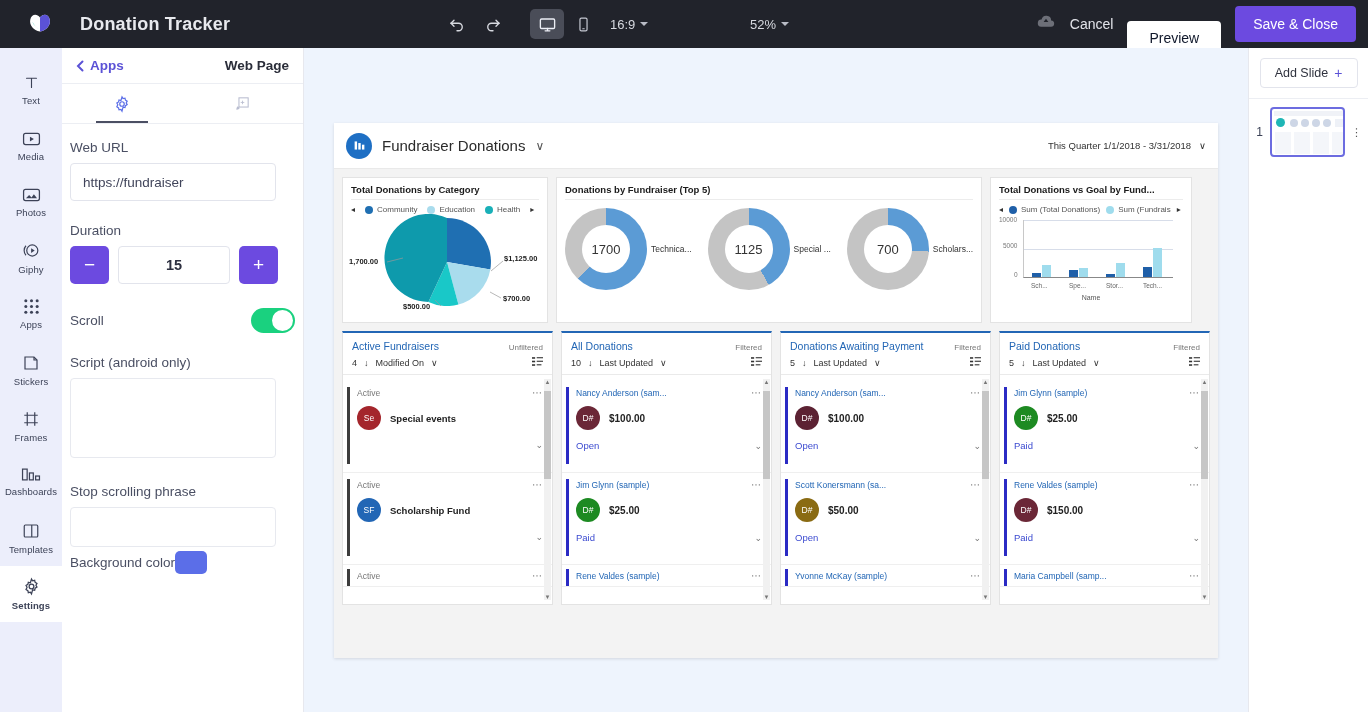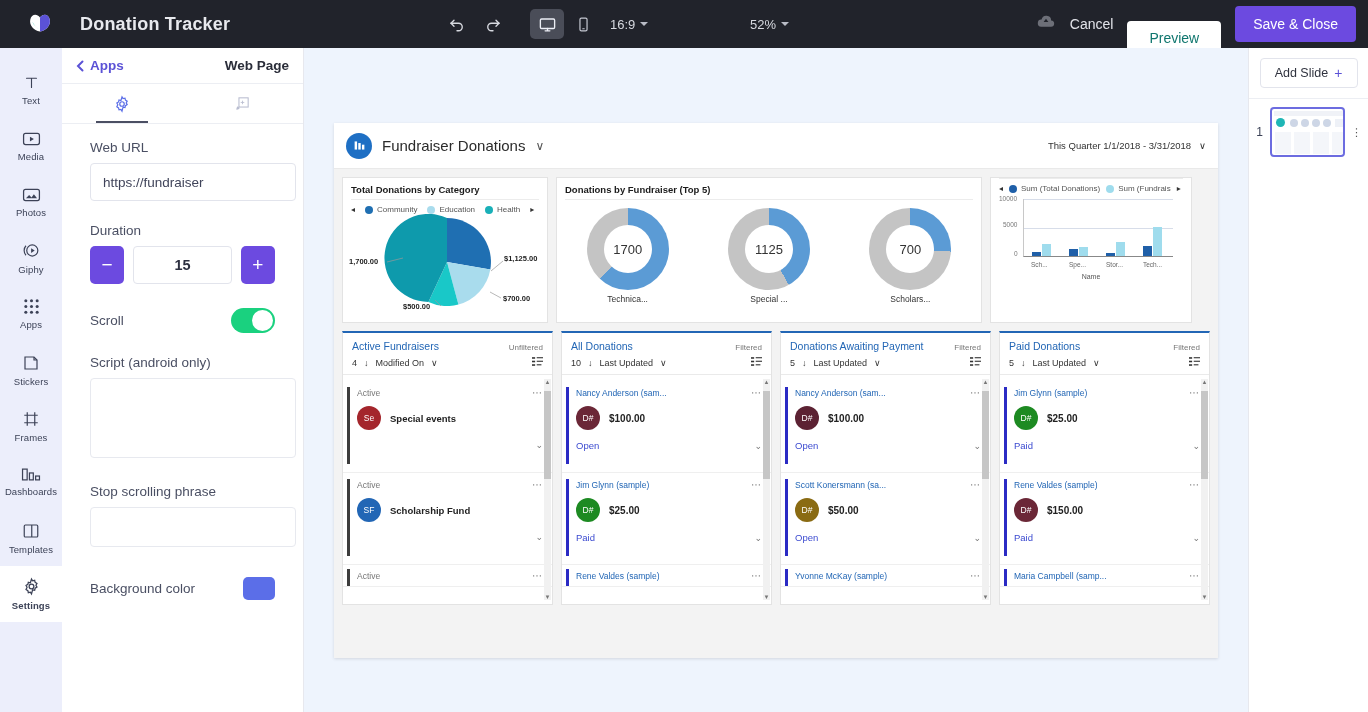--- a/index.html
+++ b/index.html
@@ -21,53 +21,53 @@
   .tb-icon { width:34px; height:34px; display:flex; align-items:center; justify-content:center; border-radius:5px; cursor:pointer;}
   .tb-icon svg { display:block; }
   .tb-seg { width:34px;height:30px;display:flex;align-items:center;justify-content:center;border-radius:5px;}
   .tb-seg.active { background:#4a4d58; }
   .tb-text { color:#d7d9e0; font-size:13px; display:flex; align-items:center; gap:5px; margin-left:8px; cursor:pointer;}
   .caret { width:0;height:0;border-left:4px solid transparent;border-right:4px solid transparent;border-top:4px solid #b9bcc6;}
   .tb-zoom { position:absolute; left:750px; top:0; height:48px; display:flex; align-items:center;}
   .tb-right { position:absolute; right:12px; top:0; height:48px; display:flex; align-items:center; gap:14px;}
   .cloud-ic { opacity:.45; }
   .btn-cancel{ color:#e3e4ea; font-size:14px; background:none;border:none;cursor:pointer;font-family:inherit;}
-  .btn-preview{ background:#fff; color:#0f766e; font-size:14px; border:none; border-radius:4px; padding:9px 22px; cursor:pointer;font-family:inherit;margin-top:28px;}
+  .btn-preview{ background:#fff; color:#0f172a; font-size:14px; border:none; border-radius:4px; padding:9px 22px; cursor:pointer;font-family:inherit;margin-top:28px;}
   .btn-save{ background:#6c4ae0; color:#fff; font-size:14px; border:none; border-radius:4px; padding:10px 18px; cursor:pointer;font-family:inherit;}
 
   
   .rail { position:absolute; left:0; top:48px; width:62px; height:664px; background:#eceefb; }
   .rail-inner { padding-top:14px; }
   .rail-item { height:56px; display:flex; flex-direction:column; align-items:center; justify-content:center; gap:4px; cursor:pointer;}
   .rail-item svg { display:block; }
   .rail-label { font-size:9.5px; color:#3c4257; letter-spacing:.1px;}
   .rail-item.active { background:#ffffff;font-weight:bold; }
 
   
   .panel { position:absolute; left:62px; top:48px; width:242px; height:664px; background:#fff; border-right:1px solid #e7e8ee;}
   .panel-head { height:36px; display:flex; align-items:center; justify-content:space-between; padding:0 14px; border-bottom:1px solid #eceef3;}
   .back-link { display:flex; align-items:center; gap:6px; color:#5b52d6; font-size:13.5px; font-weight:600; cursor:pointer;}
   .panel-title { font-size:13.5px; font-weight:700; color:#2b2e3a;}
   .panel-tabs { height:40px; display:flex; border-bottom:1px solid #eceef3;}
   .ptab{ flex:1; display:flex; align-items:center; justify-content:center; position:relative; cursor:pointer;}
   .ptab.active::after{content:"";position:absolute;bottom:0;left:50%;transform:translateX(-50%);width:52px;height:2.5px;background:#4b4f63;}
-  .panel-body{ padding:16px 28px;}
+  .panel-body{ padding:16px 8px;}
   .fld-label{ font-size:13.5px; color:#4a4f63; margin-bottom:8px;}
   .txt-input{ width:206px; height:38px; border:1px solid #e2e4ec; border-radius:4px; padding:0 12px; font-size:13.5px; color:#40445a; font-family:inherit; outline:none;}
   .txt-input::placeholder{color:#40445a;}
   .sec{ margin-top:22px;}
   .dur-row{ display:flex; align-items:center; gap:9px;}
   .step-btn{ width:39px; height:38px; border-radius:5px; background:#6c4ae0; border:none; color:#fff; font-size:19px; cursor:pointer; display:flex;align-items:center;justify-content:center; font-family:inherit;}
   .dur-val{ width:112px; height:38px; border:1px solid #e2e4ec; border-radius:4px; display:flex; align-items:center; justify-content:center; font-size:14.5px; font-weight:700; color:#2d3040;}
   .scroll-row{ display:flex; align-items:center; justify-content:space-between; margin-top:24px;}
   .toggle{ width:44px; height:25px; border-radius:13px; background:#1ad17f; position:relative; cursor:pointer;}
   .toggle .knob{ position:absolute; right:2px; top:2px; width:21px; height:21px; border-radius:50%; background:#fff;}
   .ta{ width:206px; height:40px; border:1px solid #e7e9ef; border-radius:4px; font-family:inherit; resize:none; outline:none;}
   .ta.tall{ height:80px;}
-  .bg-row{ display:flex; align-items:center; justify-content:space-between; margin-top:26px;}
+  .bg-row{ display:flex; align-items:center; justify-content:flex-start; }
   .swatch{ width:32px; height:23px; border-radius:5px; background:#5b6ee8; cursor:pointer;}
 
   
   .canvas{ position:absolute; left:304px; top:48px; width:944px; height:664px; background:#eef4fd;}
   .dash{ position:absolute; left:30px; top:75px; width:884px; height:535px; background:#fff; box-shadow:0 1px 3px rgba(0,0,0,.12);}
   .dash-head{ height:46px; border-bottom:1px solid #e9e9e9; display:flex; align-items:center; padding:0 12px; justify-content:space-between;}
   .dh-left{ display:flex; align-items:center; gap:10px;}
   .dh-logo{ width:26px; height:26px; border-radius:50%; background:#1e6fc4; display:flex;align-items:center;justify-content:center;}
   .dh-title{ font-size:15px; color:#2b2b2b; font-weight:400;}
   .chev{ color:#555; font-size:12px;}
@@ -80,21 +80,21 @@
   .sep{ height:1px; background:#ececec; margin:0 8px;}
 
   
   .legend{ display:flex; align-items:center; gap:10px; padding:5px 8px 0; font-size:8px; color:#555;}
   .lg-item{ display:flex; align-items:center; gap:4px; white-space:nowrap;}
   .dot{ width:8px; height:8px; border-radius:50%;}
   .arw{ color:#333; font-size:8px;}
 
   
   .donuts{ display:flex; justify-content:space-around; align-items:flex-start; padding-top:8px;}
-  .donut-wrap{ display:flex; flex-direction:column; align-items:center; gap:4px;}
+  .donut-wrap{ display:flex; flex-direction:row; align-items:center; gap:4px;}
   .donut{ width:82px; height:82px; border-radius:50%; position:relative; display:flex; align-items:center; justify-content:center;}
   .donut .hole{ width:48px; height:48px; border-radius:50%; background:#fff; display:flex;align-items:center;justify-content:center; font-size:13px; color:#333;}
   .donut-lbl{ font-size:8.5px; color:#333;}
 
   
   .bc{ position:relative; width:188px; height:88px; margin:2px auto 0;}
   .bc-axis{ position:absolute; font-size:6.5px; color:#777;}
   .bc-plot{ position:absolute; left:26px; top:4px; width:150px; height:58px; border-left:1px solid #c8c8c8; border-bottom:1px solid #888;}
   .gl{ position:absolute; left:0; width:100%; height:1px; background:#d7dde9;}
   .bargrp{ position:absolute; bottom:0; display:flex; align-items:flex-end; gap:1px;}
@@ -438,20 +438,21 @@
             <div class="donut-wrap">
               <div class="donut" style="background:conic-gradient(#5b9bd5 0% 26%, #c4c4c4 26% 100%)">
                   <div class="hole">700</div>
                 </div>
               <div class="donut-lbl">Scholars...</div>
             </div>
           </div>
         </div>
 
         <div class="card" style="width:202px">
+          <div class="card-title">Total Donations vs Goal by Fund...</div>
           <div class="sep"></div>
           <div class="legend" style="gap:6px">
             <span class="arw">◂</span>
             <span class="lg-item">
                 <span class="dot" style="background:#1f5fa8"></span>
                 <span>Sum (Total Donations)</span>
               </span>
             <span class="lg-item">
                 <span class="dot" style="background:#9fdced"></span>
                 <span>Sum (Fundrais</span>

